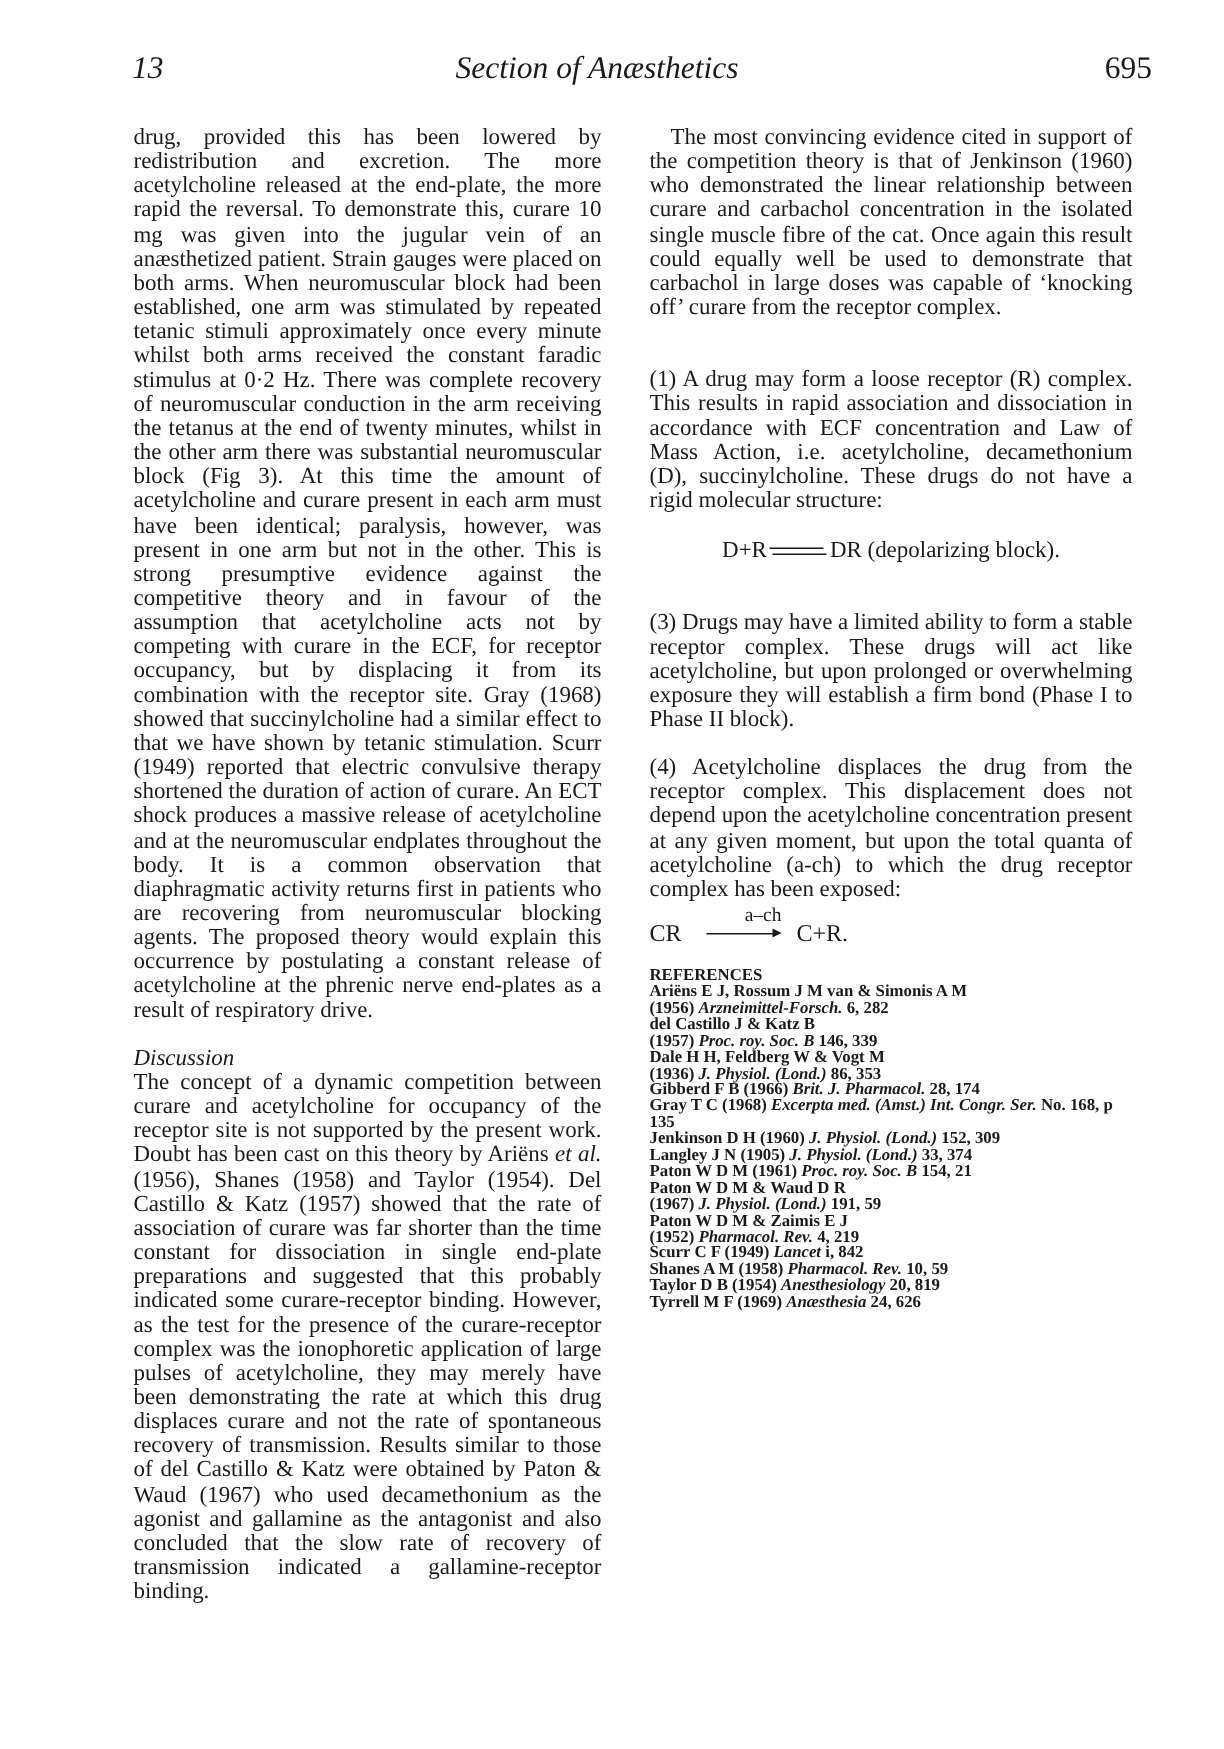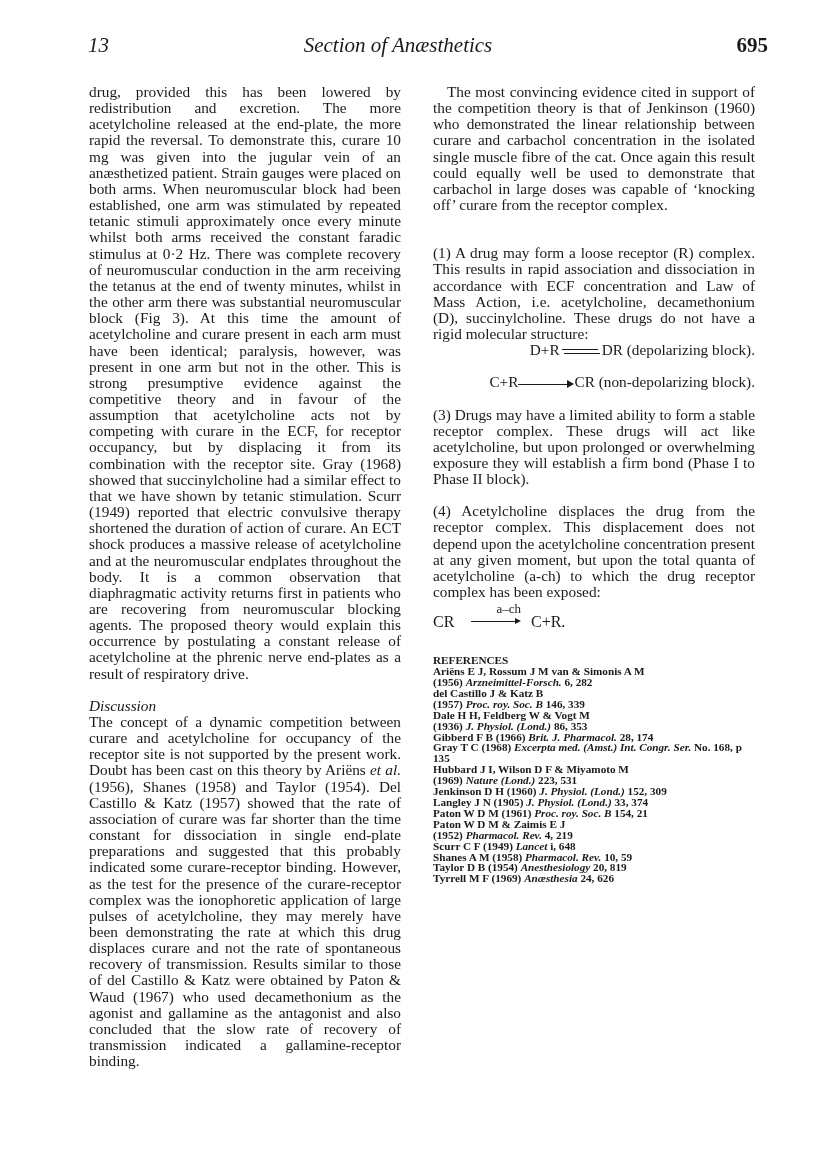--- a/index.html
+++ b/index.html
@@ -1,43 +1,43 @@
 <!DOCTYPE html>
 <html><head>
 <meta charset="utf-8">
 <style>
   html, body { margin: 0; padding: 0; background: #ffffff; }
   body { width: 816px; height: 1166px; position: relative; overflow: hidden;
          font-family: "Liberation Serif", "DejaVu Serif", serif; color: #1a1a1a; }
   .header { position: absolute; top: 33px; left: 88px; width: 680px; height: 20px; font-style: italic; font-size: 21px; }
   .hdr-num { position: absolute; left: 0; top: 0; }
   .hdr-title { position: absolute; left: 0; width: 100%; text-align: center; top: 0; left: 100px; width: 420px; }
-  .hdr-page { position: absolute; right: 0; top: 0; font-style: normal; font-weight: bold; }
+  .hdr-page { position: absolute; right: 0; top: 0; font-style: normal; }
   .col { position: absolute; top: 84px; font-size: 15.3px; line-height: 16.15px; text-align: justify; }
   .col-left { left: 89px; width: 312px; }
   .col-right { left: 433px; width: 322px; }
   p { margin: 0; }
   .indent { text-indent: 14px; }
   .gap { height: 16px; }
   .heading-italic { font-style: italic; }
-  .formula { text-align: right; }
+  .formula { text-align: center; margin-top: 17px; }
   .arrow-eq { display: inline-block; position: relative; width: 38px; height: 10px; margin: 0 2px; vertical-align: middle; }
   .arrow-eq::before { content: ""; position: absolute; left: 0; right: 2px; top: 2px; border-top: 1px solid #1a1a1a; }
   .arrow-eq::after { content: ""; position: absolute; left: 2px; right: 0; top: 6px; border-top: 1px solid #1a1a1a; }
   .arrow-long { display: inline-block; width: 56px; height: 10px; position: relative; vertical-align: middle; }
   .arrow-long::before { content: ""; position: absolute; left: 0; right: 4px; top: 5px; border-top: 1px solid #1a1a1a; }
   .arrow-long::after { content: ""; position: absolute; right: 0; top: 1px; border-left: 7px solid #1a1a1a; border-top: 4px solid transparent; border-bottom: 4px solid transparent; }
   .reaction { margin-top: 4px; height: 28px; position: relative; font-size: 16px; }
   .reaction .lhs { position: absolute; left: 0; top: 10px; }
   .reaction .label { position: absolute; left: 38px; top: -3px; font-size: 13px; width: 50px; text-align: right; }
   .reaction .arr { position: absolute; left: 38px; top: 14px; width: 50px; height: 8px; }
   .reaction .arr::before { content: ""; position: absolute; left: 0; right: 4px; top: 3px; border-top: 1px solid #1a1a1a; }
   .reaction .arr::after { content: ""; position: absolute; right: 0; top: 0; border-left: 6px solid #1a1a1a; border-top: 3.5px solid transparent; border-bottom: 3.5px solid transparent; }
   .reaction .rhs { position: absolute; left: 98px; top: 10px; }
-  .refs { margin-top: 23px; font-size: 11.2px; line-height: 10.9px; font-weight: bold; text-align: left; }
+  .refs { margin-top: 12px; font-size: 11.2px; line-height: 10.9px; font-weight: bold; text-align: left; }
   .refs .ref-title { font-weight: bold; }
   .refs i { font-style: italic; }
 </style>
 </head>
 <body>
 
 <div class="header">
   <span class="hdr-num">13</span>
   <span class="hdr-title">Section of Anæsthetics</span>
   <span class="hdr-page">695</span>
@@ -50,44 +50,43 @@
   <p><span>The concept of a dynamic competition between curare and acetylcholine for occupancy of the receptor site is not supported by the present work. Doubt has been cast on this theory by Ariëns </span><i>et al.</i><span> (1956), Shanes (1958) and Taylor (1954). Del Castillo &amp; Katz (1957) showed that the rate of association of curare was far shorter than the time constant for dissociation in single end-plate preparations and suggested that this probably indicated some curare-receptor binding. However, as the test for the presence of the curare-receptor complex was the ionophoretic application of large pulses of acetylcholine, they may merely have been demonstrating the rate at which this drug displaces curare and not the rate of spontaneous recovery of transmission. Results similar to those of del Castillo &amp; Katz were obtained by Paton &amp; Waud (1967) who used decamethonium as the agonist and gallamine as the antagonist and also concluded that the slow rate of recovery of transmission indicated a gallamine-receptor binding.</span></p>
 </div>
 
 <div class="col col-right">
   <p class="indent">The most convincing evidence cited in support of the competition theory is that of Jenkinson (1960) who demonstrated the linear relationship between curare and carbachol concentration in the isolated single muscle fibre of the cat. Once again this result could equally well be used to demonstrate that carbachol in large doses was capable of ‘knocking off’ curare from the receptor complex.</p>
   <div class="gap"></div>
   <div class="gap"></div>
   <p>(1) A drug may form a loose receptor (R) complex. This results in rapid association and dissociation in accordance with ECF concentration and Law of Mass Action, i.e. acetylcholine, decamethonium (D), succinylcholine. These drugs do not have a rigid molecular structure:</p>
   <p class="formula"><span>D+R</span><span class="arrow-eq"></span><span>DR (depolarizing block).</span></p>
   <div class="gap"></div>
-  <p class="formula"><span>C+R</span><span class="arrow-long"></span><span>CR (non-depolarizing block).</span></p>
   <div class="gap"></div>
   <p>(3) Drugs may have a limited ability to form a stable receptor complex. These drugs will act like acetylcholine, but upon prolonged or overwhelming exposure they will establish a firm bond (Phase I to Phase II block).</p>
   <div class="gap"></div>
   <p>(4) Acetylcholine displaces the drug from the receptor complex. This displacement does not depend upon the acetylcholine concentration present at any given moment, but upon the total quanta of acetylcholine (a-ch) to which the drug receptor complex has been exposed:</p>
   <div class="reaction">
     <span class="lhs">CR</span>
     <span class="label">a–ch</span>
     <span class="arr"></span>
     <span class="rhs">C+R.</span>
   </div>
 
   <div class="refs">
     <div class="ref-title">REFERENCES</div>
     <div id="ref-list">
         <div><span>Ariëns E J, Rossum J M van &amp; Simonis A M</span><br><span>(1956) </span><i>Arzneimittel-Forsch.</i><span> 6, 282</span></div>
         <div><span>del Castillo J &amp; Katz B</span><br><span>(1957) </span><i>Proc. roy. Soc. B</i><span> 146, 339</span></div>
         <div><span>Dale H H, Feldberg W &amp; Vogt M</span><br><span>(1936) </span><i>J. Physiol. (Lond.)</i><span> 86, 353</span></div>
         <div><span>Gibberd F B (1966) </span><i>Brit. J. Pharmacol.</i><span> 28, 174</span></div>
         <div><span>Gray T C (1968) </span><i>Excerpta med. (Amst.) Int. Congr. Ser.</i><span> No. 168, p 135</span></div>
-        <div><span>Hubbard J I, Wilson D F &amp; Miyamoto M</span><br><span>(1969) </span><i>Nature (Lond.)</i><span> 223, 531</span></div>
         <div><span>Jenkinson D H (1960) </span><i>J. Physiol. (Lond.)</i><span> 152, 309</span></div>
         <div><span>Langley J N (1905) </span><i>J. Physiol. (Lond.)</i><span> 33, 374</span></div>
         <div><span>Paton W D M (1961) </span><i>Proc. roy. Soc. B</i><span> 154, 21</span></div>
+        <div><span>Paton W D M &amp; Waud D R</span><br><span>(1967) </span><i>J. Physiol. (Lond.)</i><span> 191, 59</span></div>
         <div><span>Paton W D M &amp; Zaimis E J</span><br><span>(1952) </span><i>Pharmacol. Rev.</i><span> 4, 219</span></div>
-        <div><span>Scurr C F (1949) </span><i>Lancet</i><span> i, 648</span></div>
+        <div><span>Scurr C F (1949) </span><i>Lancet</i><span> i, 842</span></div>
         <div><span>Shanes A M (1958) </span><i>Pharmacol. Rev.</i><span> 10, 59</span></div>
         <div><span>Taylor D B (1954) </span><i>Anesthesiology</i><span> 20, 819</span></div>
         <div><span>Tyrrell M F (1969) </span><i>Anæsthesia</i><span> 24, 626</span></div>
       </div>
   </div>
 </div>
 
 </body></html>

